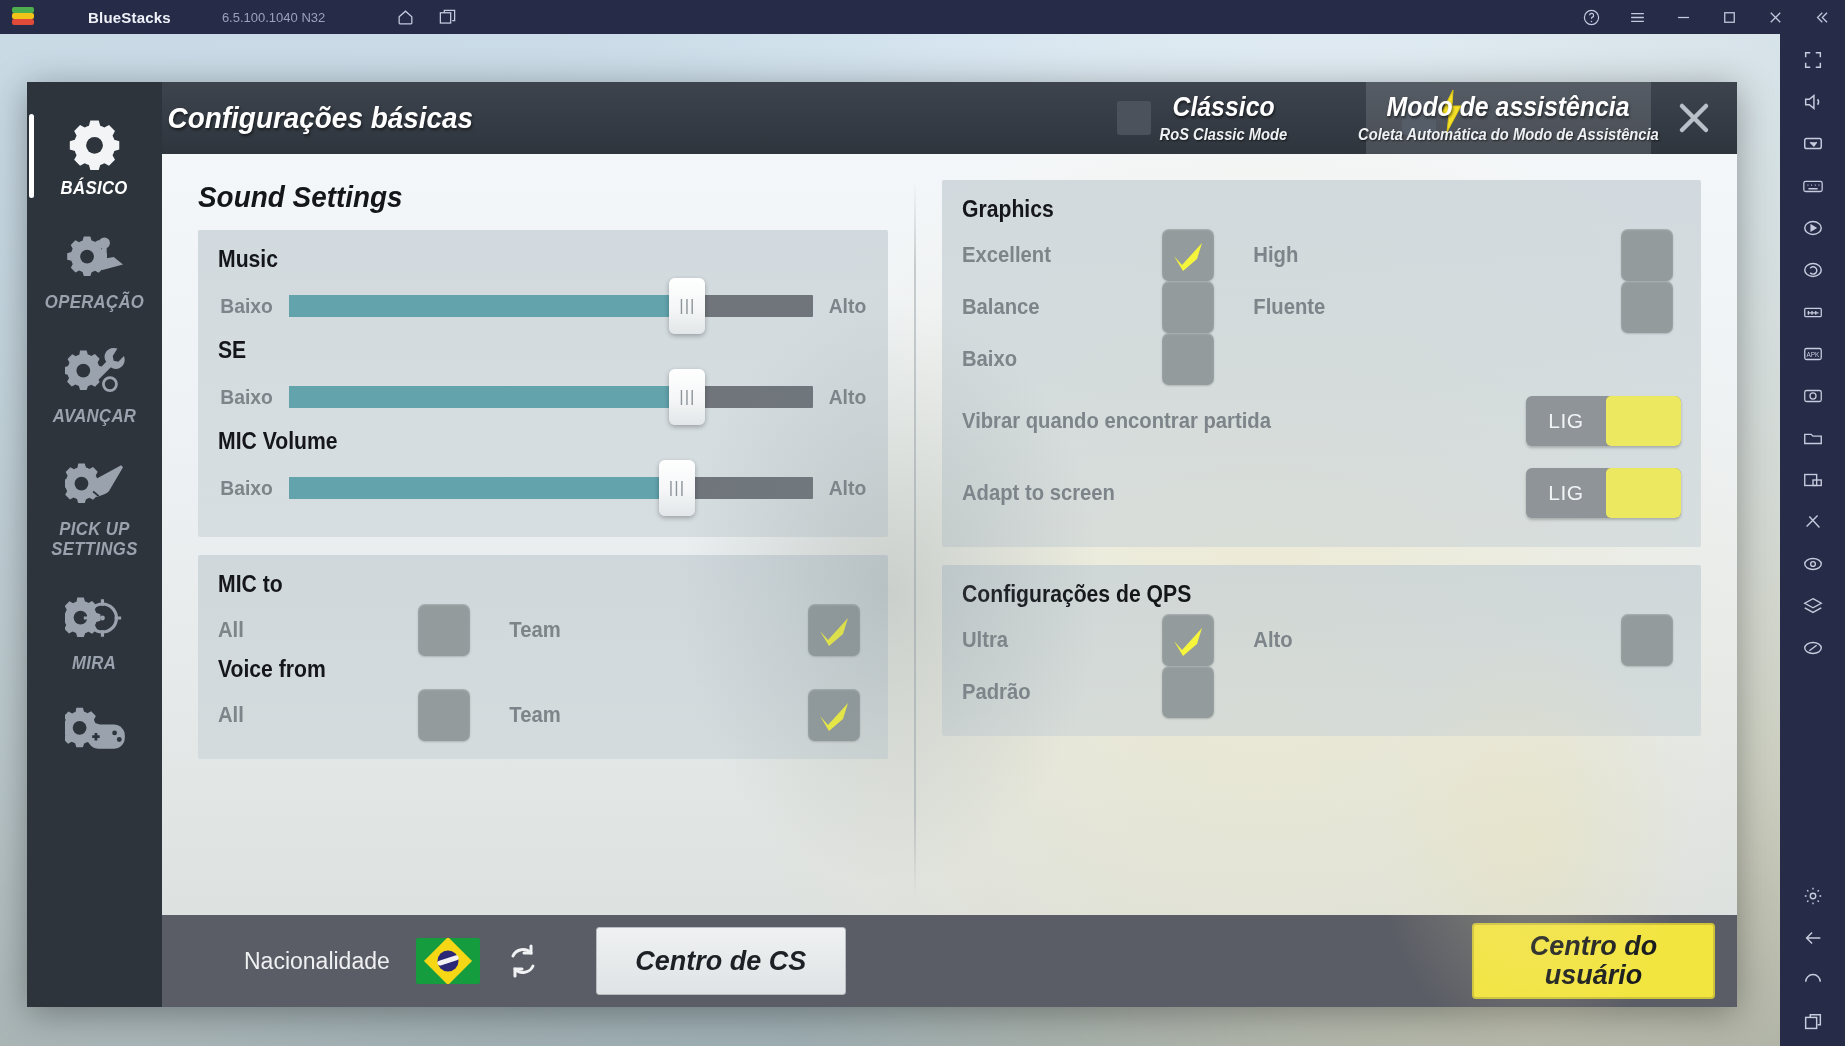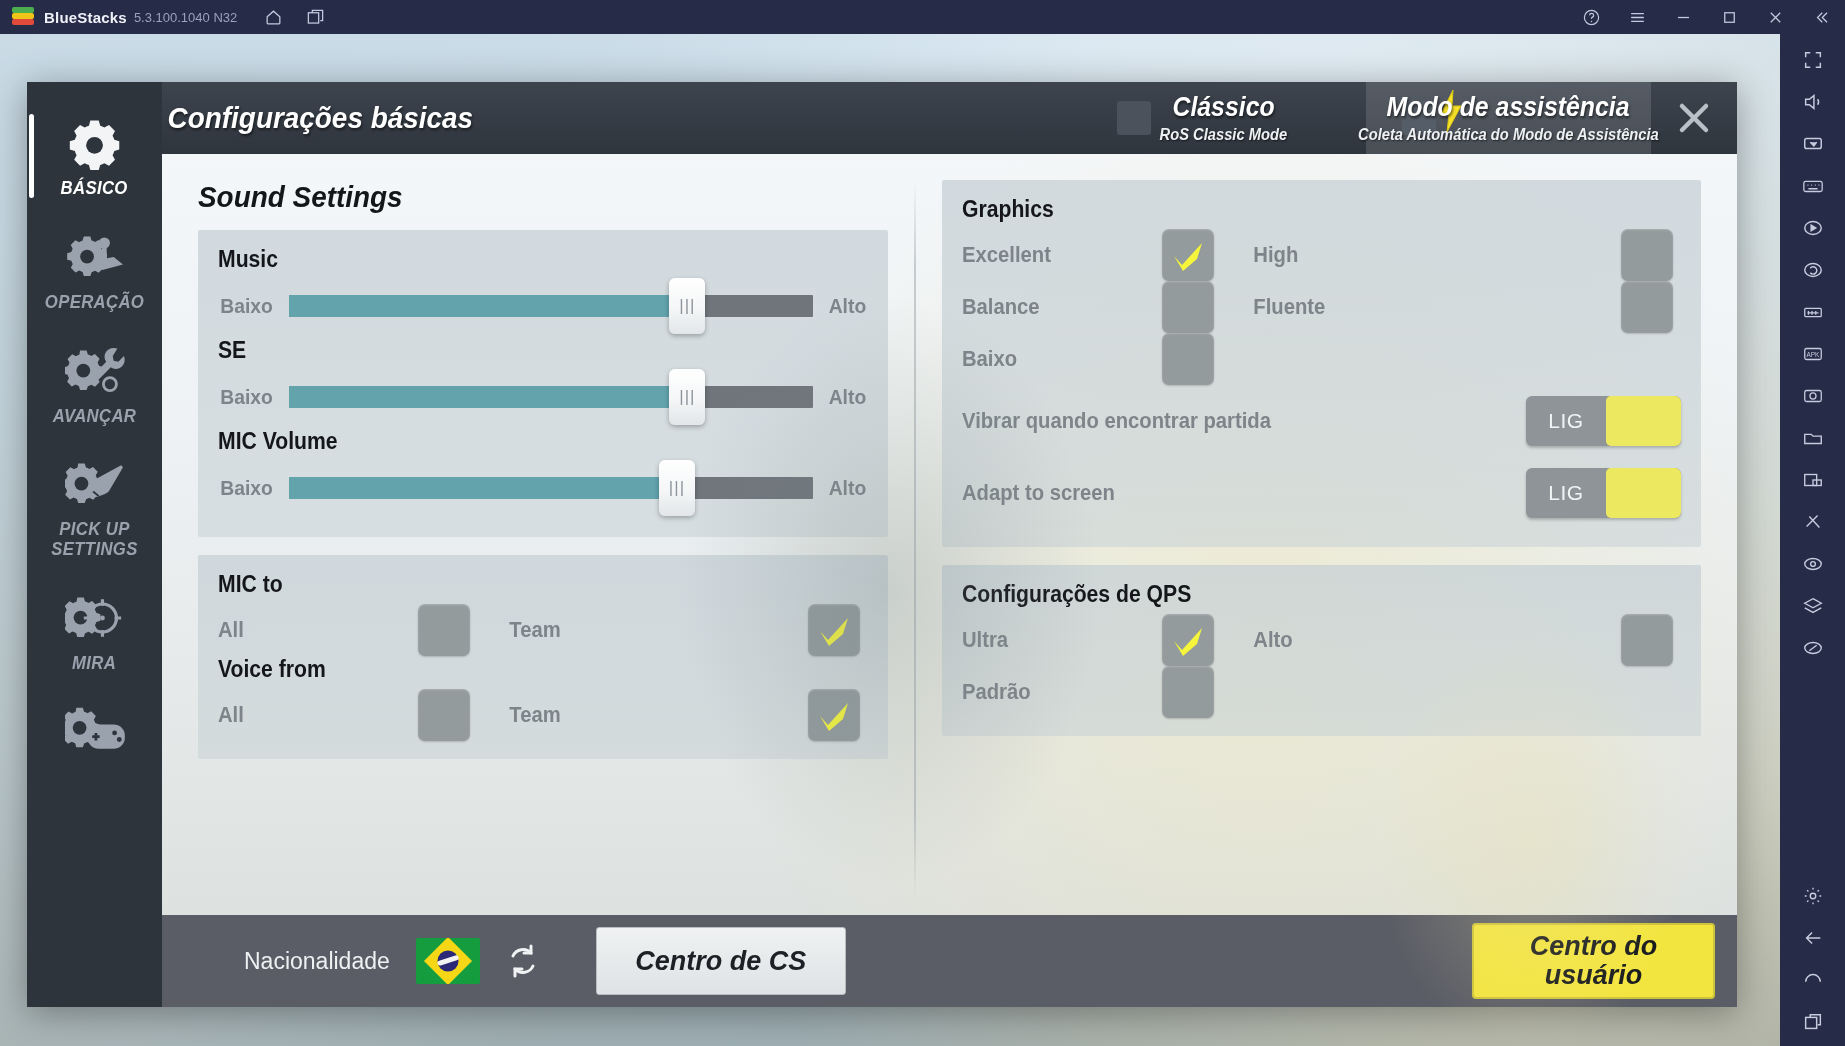--- a/index.html
+++ b/index.html
@@ -12,20 +12,21 @@
 
   
   #app { position: relative; width: 1845px; height: 1046px; }
 
   .titlebar {
     position: absolute; top: 0; left: 0;
     width: 1845px; height: 34px;
     background: #262b48;
     display: flex; align-items: center;
     z-index: 60;
+    gap: 44px;
   }
   .bs-logo {
     width: 22px; height: 22px; margin-left: 12px; margin-right: 10px;
     position: relative;
   }
   .bs-logo i { position: absolute; left: 0; width: 22px; height: 6px; border-radius: 2px; display: block; }
   .bs-logo i:nth-child(1) { top: 1px;  background: #4cae4f; }
   .bs-logo i:nth-child(2) { top: 7px;  background: #f0c419; }
   .bs-logo i:nth-child(3) { top: 13px; background: #e04b3a; }
   .bs-title { color: #eef1f8; font-size: 15px; font-weight: bold; letter-spacing: .2px; }
@@ -268,21 +269,21 @@
 
 <div id="app">
 
   <div class="titlebar">
     <div class="bs-logo">
         <i></i>
         <i></i>
         <i></i>
       </div>
     <span class="bs-title">BlueStacks</span>
-    <span class="bs-ver">5.3.100.1040 N32</span>
+    <span class="bs-ver">6.5.100.1040 N32</span>
     <div class="tb-icons">
       <span class="tb-icon">
         <svg viewBox="0 0 24 24" fill="none" stroke="currentColor" stroke-width="1.6">
             <path d="M4 11 12 4l8 7v8a1 1 0 0 1-1 1H5a1 1 0 0 1-1-1z"></path>
           </svg>
       </span>
       <span class="tb-icon">
         <svg viewBox="0 0 24 24" fill="none" stroke="currentColor" stroke-width="1.6">
             <rect x="3" y="6" width="13" height="13"></rect>
             <path d="M8 6V3h13v13h-3"></path>

